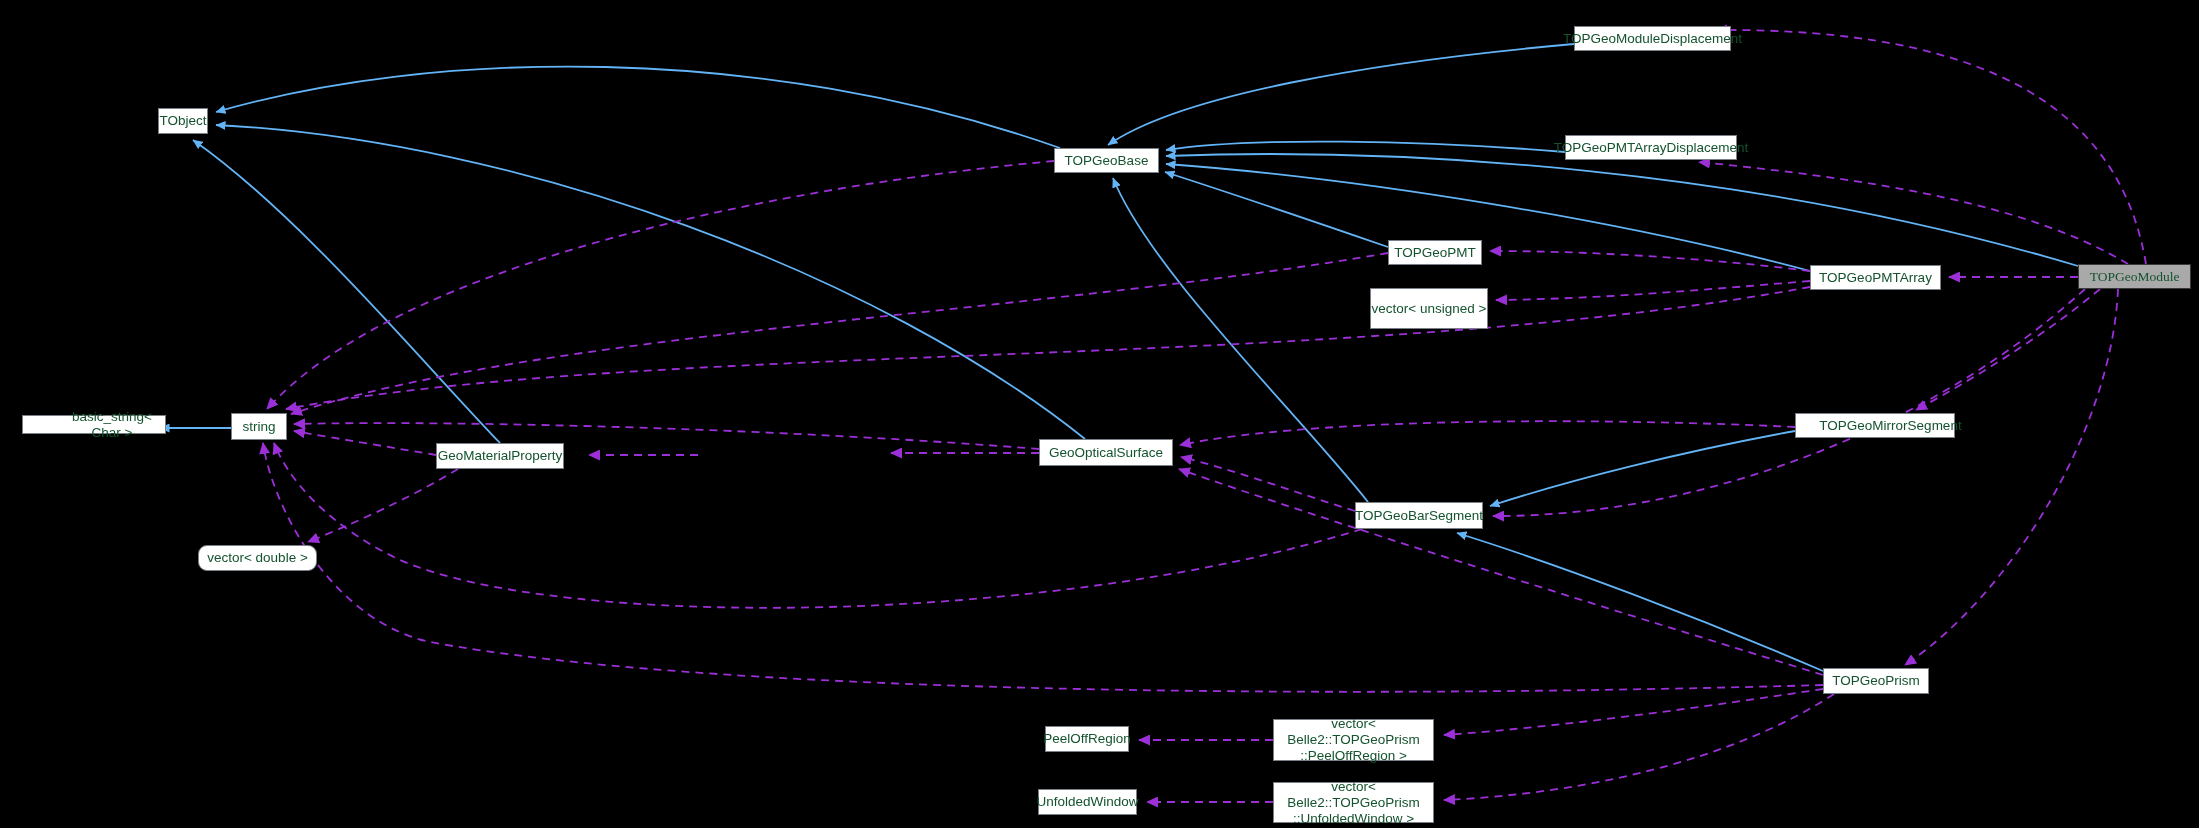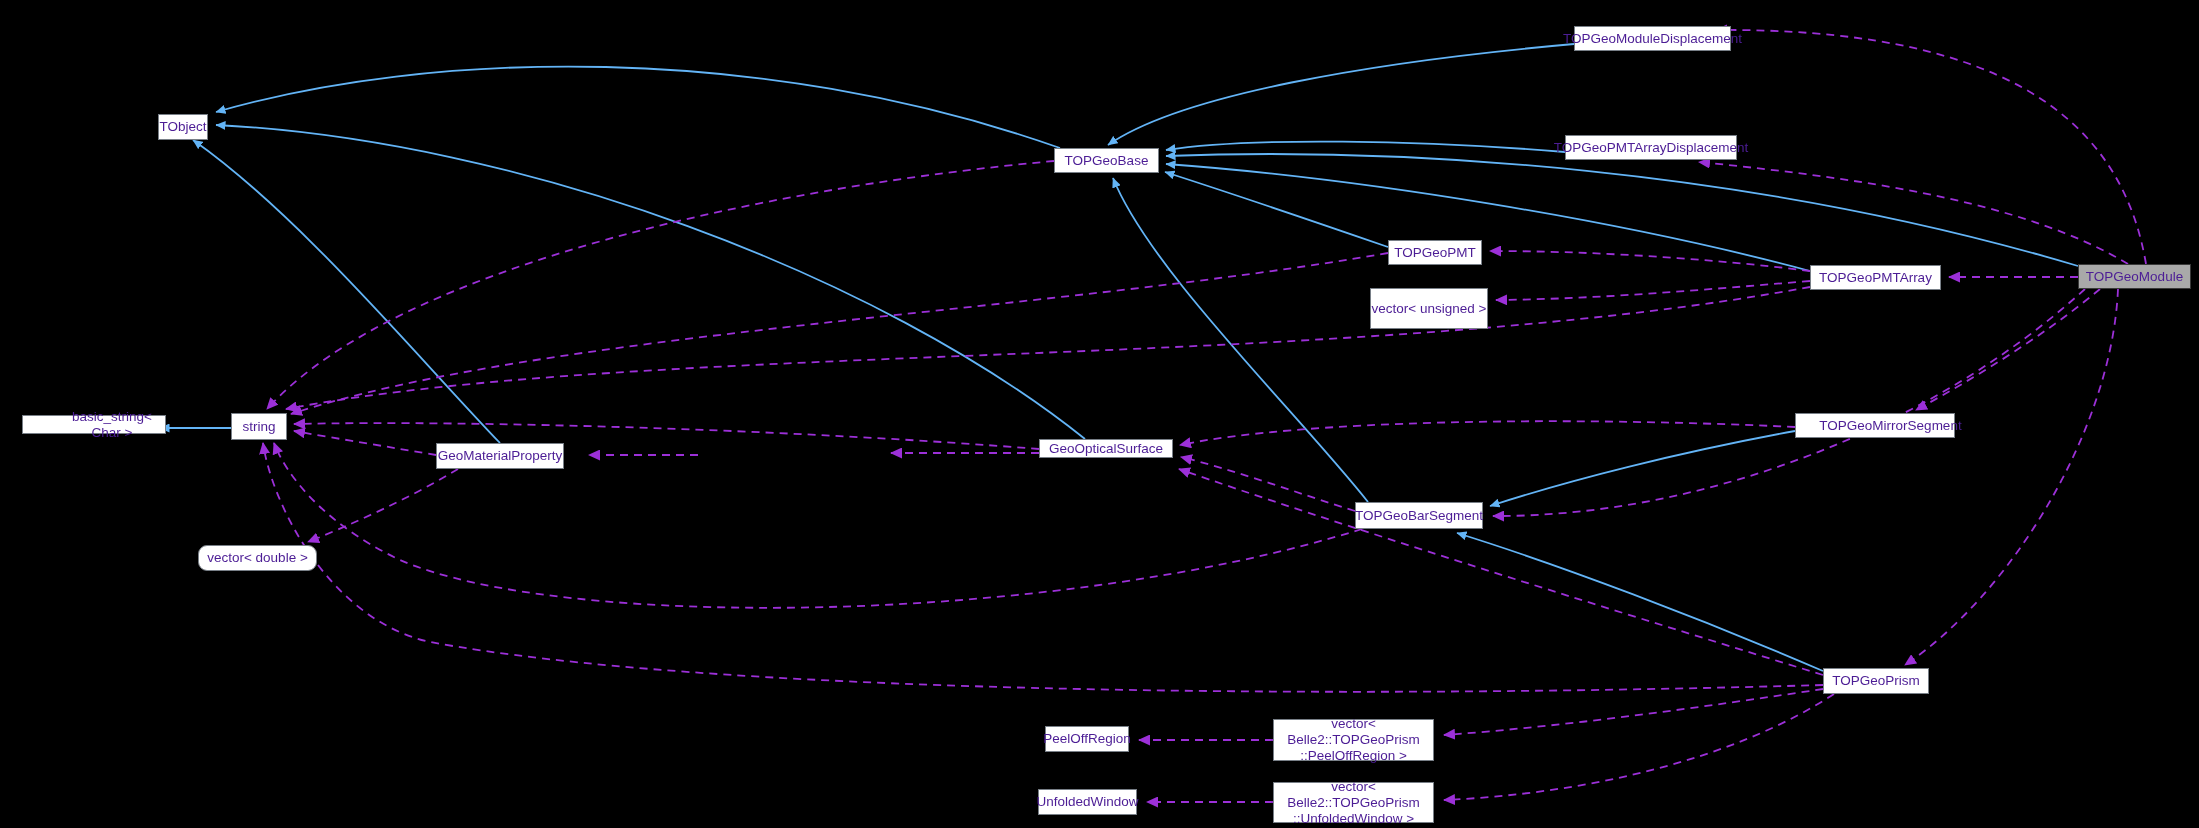--- a/index.html
+++ b/index.html
@@ -9,32 +9,33 @@
     background:#000;
     font-family:"Liberation Sans", sans-serif;
     overflow:hidden;
   }
   #edges{position:absolute;left:0;top:0;width:2199px;height:828px;}
   .node{
     position:absolute;
     display:flex;align-items:center;justify-content:center;
     background:#ffffff;
     border:1.4px solid #787f87;
-    color:#4c1d95;
+    color:#14532d;
     font-size:13.5px;
     line-height:16px;
     text-align:center;
     white-space:pre-line;
     box-sizing:border-box;
     cursor:pointer;
     z-index:2;
   }
   .node.highlight{
     background:#a9a9a9;
     border:1.6px solid #3a3a3a;
+    font-family:Liberation Serif, serif;
   }
 </style>
 </head>
 <body>
 
 <div id="canvas">
 
   <svg id="edges" width="2199" height="828" viewBox="0 0 2199 828">
     <defs>
       <marker id="ab" markerWidth="11" markerHeight="9" refX="9.5" refY="4.5" orient="auto" markerUnits="userSpaceOnUse">
@@ -82,32 +83,32 @@
       <path d="M 2100 289 C 2045 335, 1975 378, 1916 410" marker-end="url(#ap)"></path>
       <path d="M 2085 289 C 1930 430, 1700 517, 1493 516" marker-end="url(#ap)"></path>
       <path d="M 2118 289 C 2112 430, 2010 595, 1905 665" marker-end="url(#ap)"></path>
       <path d="M 1823 689 C 1710 706, 1570 726, 1444 735" marker-end="url(#ap)"></path>
       <path d="M 1273 740 L 1139 740" marker-end="url(#ap)"></path>
       <path d="M 1834 694 C 1730 762, 1580 794, 1444 800" marker-end="url(#ap)"></path>
       <path d="M 1273 802 L 1147 802" marker-end="url(#ap)"></path>
     </g>
   </svg>
 
-  <div class="node" style="left:158px;top:108px;width:50px;height:26px;margin-top:6px;">TObject</div>
+  <div class="node" style="left:158px;top:108px;width:50px;height:26px;">TObject</div>
   <div class="node" style="left:1054px;top:148px;width:105px;height:25px;">TOPGeoBase</div>
   <div class="node" style="left:1574px;top:26px;width:157px;height:25px;">TOPGeoModuleDisplacement</div>
   <div class="node" style="left:1565px;top:135px;width:172px;height:25px;">TOPGeoPMTArrayDisplacement</div>
   <div class="node" style="left:1388px;top:240px;width:94px;height:25px;">TOPGeoPMT</div>
   <div class="node" style="left:1370px;top:288px;width:118px;height:41px;">vector&lt; unsigned &gt;</div>
   <div class="node" style="left:1810px;top:265px;width:131px;height:25px;">TOPGeoPMTArray</div>
   <div class="node highlight" style="left:2078px;top:264px;width:113px;height:25px;">TOPGeoModule</div>
   <div class="node" style="left:22px;top:415px;width:144px;height:19px;padding-left:36px;">basic_string&lt; Char &gt;</div>
   <div class="node" style="left:231px;top:413px;width:56px;height:27px;">string</div>
   <div class="node" style="left:436px;top:443px;width:128px;height:26px;">GeoMaterialProperty</div>
-  <div class="node" style="left:1039px;top:439px;width:134px;height:19px;">GeoOpticalSurface</div>
+  <div class="node" style="left:1039px;top:439px;width:134px;height:27px;">GeoOpticalSurface</div>
   <div class="node" style="left:1795px;top:413px;width:160px;height:25px;padding-left:31px;">TOPGeoMirrorSegment</div>
   <div class="node" style="left:1355px;top:502px;width:128px;height:27px;">TOPGeoBarSegment</div>
   <div class="node" style="left:198px;top:545px;width:119px;height:26px;border-radius:9px;">vector&lt; double &gt;</div>
   <div class="node" style="left:1823px;top:668px;width:106px;height:26px;">TOPGeoPrism</div>
   <div class="node" style="left:1045px;top:726px;width:84px;height:26px;">PeelOffRegion</div>
   <div class="node" style="left:1273px;top:719px;width:161px;height:42px;">vector&lt; Belle2::TOPGeoPrism
 ::PeelOffRegion &gt;</div>
   <div class="node" style="left:1038px;top:789px;width:99px;height:26px;">UnfoldedWindow</div>
   <div class="node" style="left:1273px;top:782px;width:161px;height:41px;">vector&lt; Belle2::TOPGeoPrism
 ::UnfoldedWindow &gt;</div>

